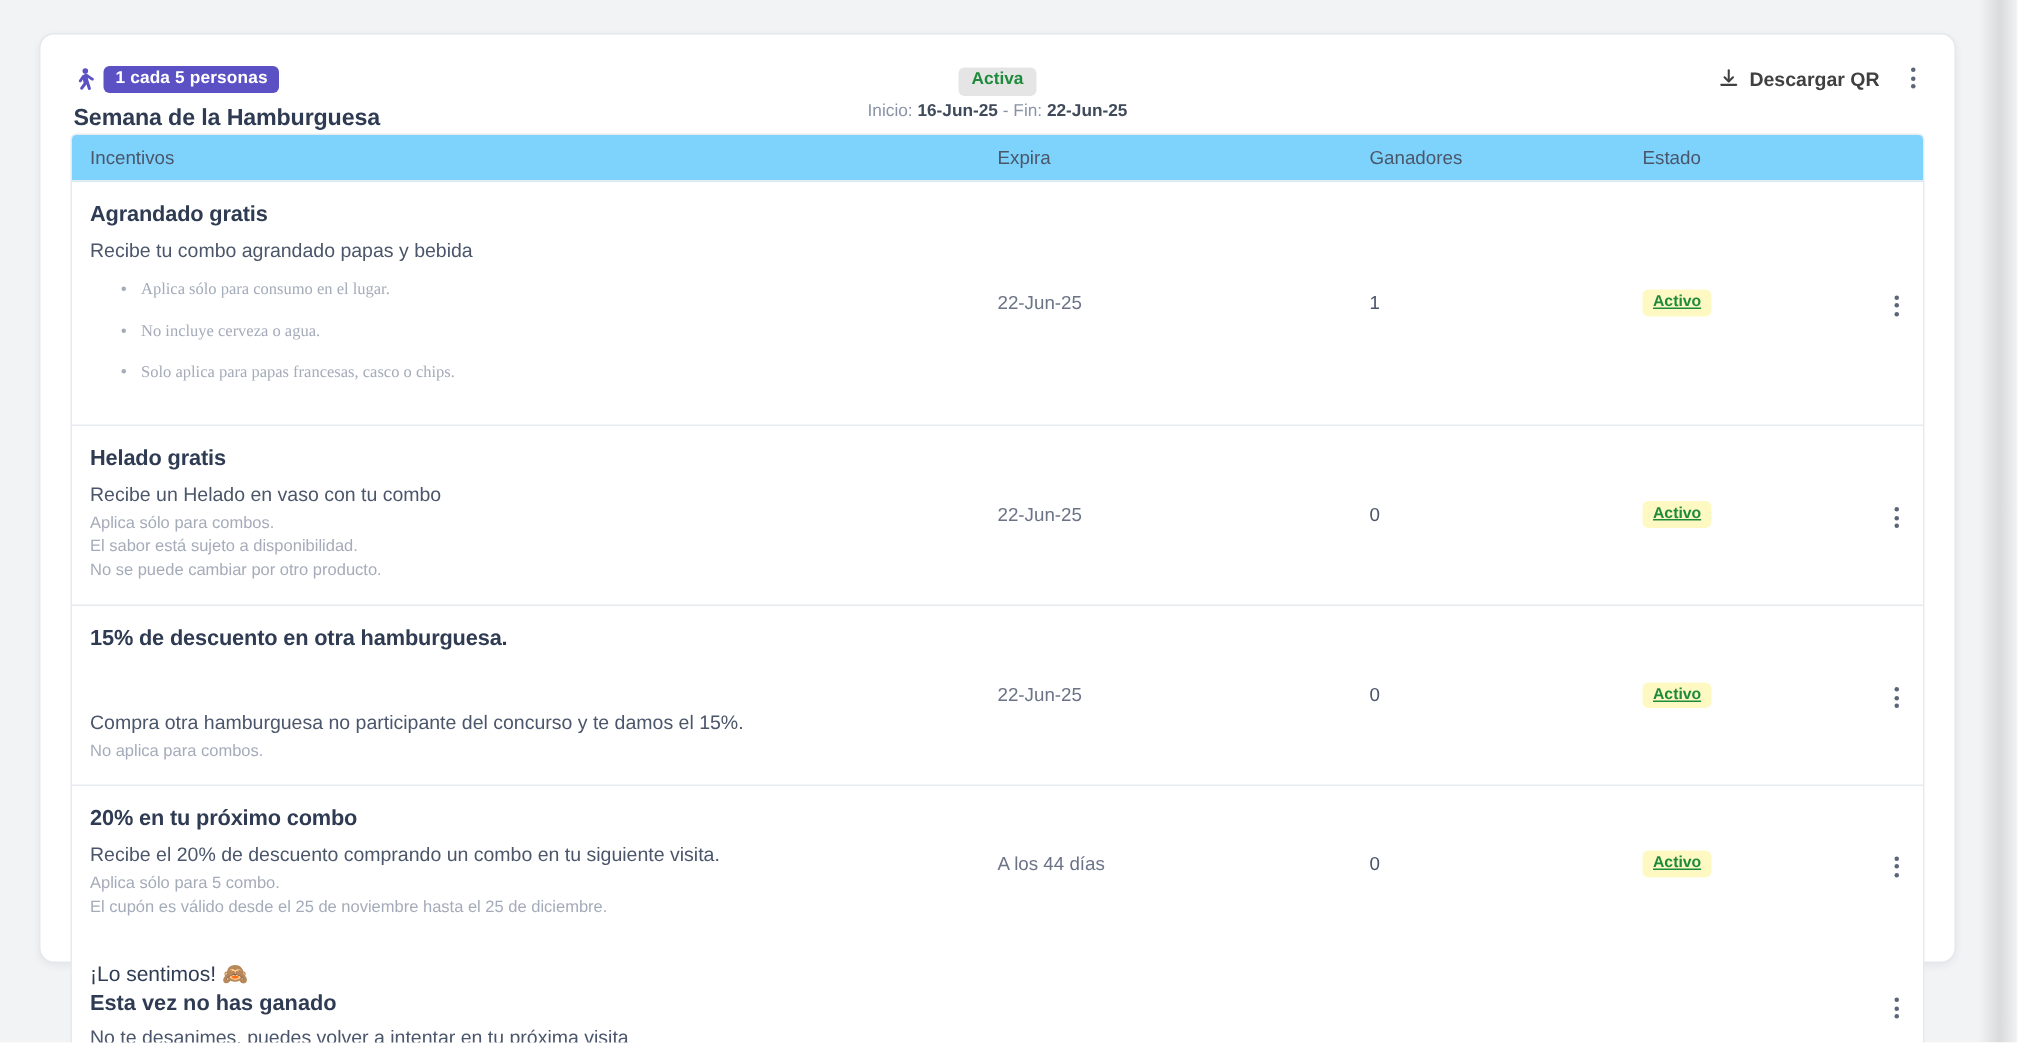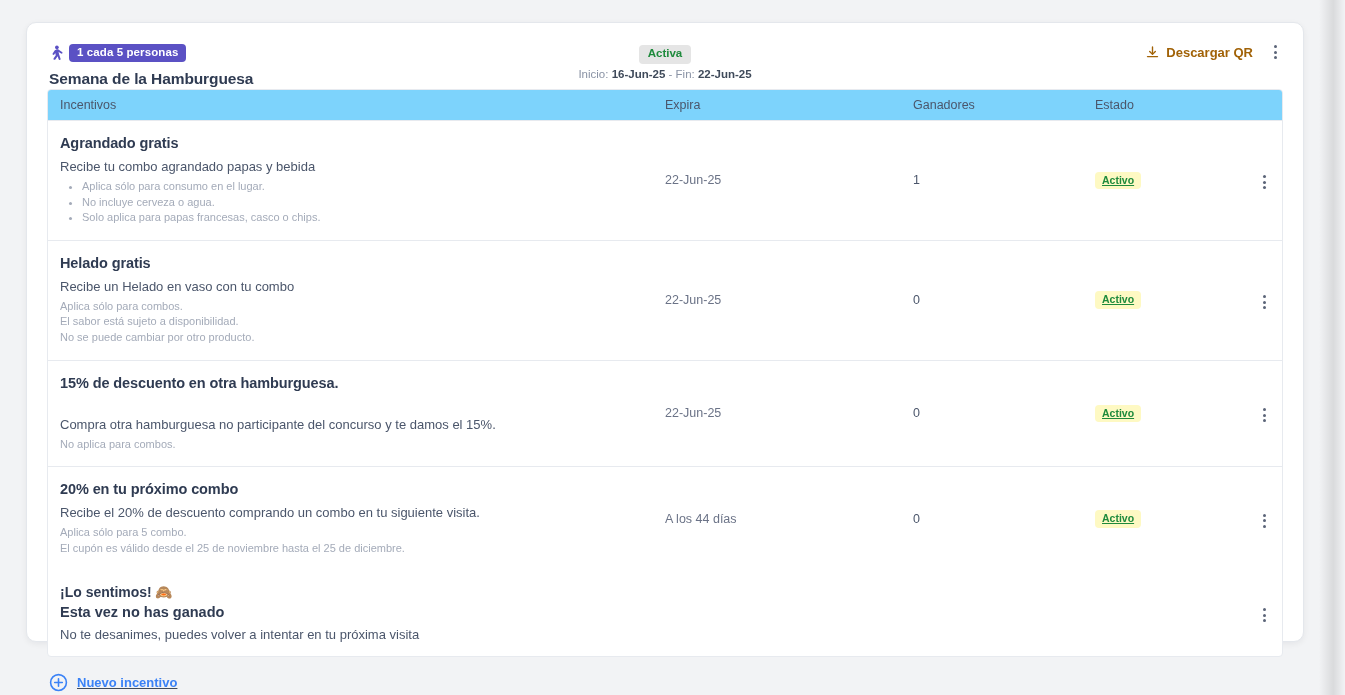--- a/index.html
+++ b/index.html
@@ -122,21 +122,21 @@
     right: 20px;
     top: 20px;
     display: flex;
     align-items: center;
     gap: 14px;
   }
   .qr-button {
     display: flex;
     align-items: center;
     gap: 6px;
-    color: #a16207;
+    color: #404040;
     font-size: 13px;
     font-weight: bold;
     cursor: pointer;
     user-select: none;
   }
   .download-icon { width: 15px; height: 15px; display: block; }
   .kebab {
     width: 16px;
     height: 18px;
     display: flex;
@@ -200,21 +200,21 @@
   .incentive-notes {
     margin-top: 5px;
     font-size: 11px;
     color: #a4abb9;
     line-height: 1.42;
   }
   .incentive-notes ul {
     margin: 0;
     padding-left: 22px;
   }
-  .incentive-notes li { margin: 0; }
+  .incentive-notes li { margin: 12px; font-family: Liberation Serif, serif; }
   .incentive-notes .plain-note { margin: 0; }
 
   .cell-text { color: #6b7387; font-size: 12.5px; }
   .cell-num  { color: #4b566b; font-size: 12.5px; }
   .row-badge {
     display: inline-block;
     background: #fef9c3;
     color: #1e8a3c;
     font-size: 10.5px;
     font-weight: bold;
@@ -235,21 +235,21 @@
     width: 3px; height: 3px;
     background: #5b6478;
     border-radius: 50%;
     display: block;
   }
 
   
   .lose-row { min-height: 86px; }
   .lose-title-1 {
     font-size: 14px;
-    font-weight: bold;
+    font-weight: normal;
     color: #2f3b52;
   }
   .lose-title-2 {
     margin-top: 4px;
     font-size: 14.5px;
     font-weight: bold;
     color: #2f3b52;
   }
   .lose-desc {
     margin-top: 7px;
@@ -378,21 +378,21 @@
             <div class="col-estado"><span class="row-badge">Activo</span></div>
             <div class="col-actions"><span class="row-kebab">
                 <i></i>
                 <i></i>
                 <i></i>
               </span></div>
           </div>
           <div class="table-row">
             <div class="col-incentivo incentive-cell">
               <div class="incentive-title">15% de descuento en otra hamburguesa.</div>
-              <div class="incentive-desc" style="margin-top: 26px;">Compra otra hamburguesa no participante del concurso y te damos el 15%.</div>
+              <div class="incentive-desc" style="margin-top: 40px;">Compra otra hamburguesa no participante del concurso y te damos el 15%.</div>
               <div class="incentive-notes">
                 <div class="plain-note">No aplica para combos.</div>
               </div>
             </div>
             <div class="col-expira cell-text">22-Jun-25</div>
             <div class="col-ganadores cell-num">0</div>
             <div class="col-estado"><span class="row-badge">Activo</span></div>
             <div class="col-actions"><span class="row-kebab">
                 <i></i>
                 <i></i>

